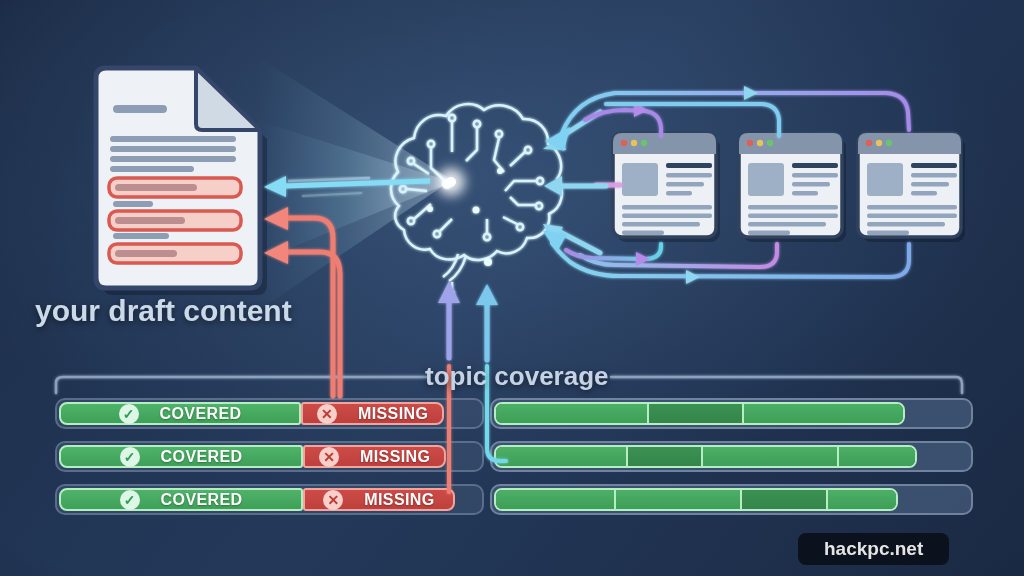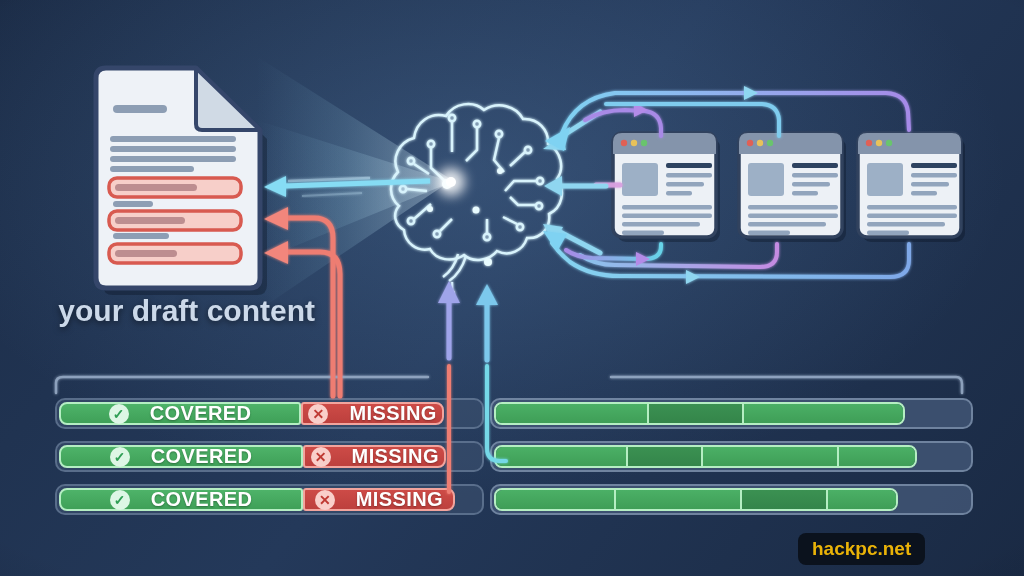--- a/index.html
+++ b/index.html
@@ -8,53 +8,53 @@
     font-family:"Liberation Sans",sans-serif;
     background:
       radial-gradient(130% 115% at 50% 48%, rgba(0,0,0,0) 55%, rgba(7,13,25,.6) 100%),
       radial-gradient(880px 520px at 45% 30%, rgba(96,138,184,.30), rgba(0,0,0,0) 62%),
       linear-gradient(128deg,#1c2d48 0%,#24395a 48%,#1a2a44 100%);
   }
   svg{position:absolute;left:0;top:0;}
   #scene{z-index:1;}
   #overlay{z-index:3;pointer-events:none;}
   .txt{position:absolute;z-index:4;color:#ccd9e9;font-weight:700;
-       text-shadow:0 2px 6px rgba(0,0,0,.5);text-align:right;}
+       text-shadow:0 2px 6px rgba(0,0,0,.5);text-align:left;}
   .title-left{left:35px;top:294px;width:280px;font-size:30px;}
   .title-right{left:639px;top:296px;width:300px;font-size:30px;}
   .topic-label{left:425px;top:361px;width:190px;font-size:26px;color:#c6d3e4;z-index:4;}
 
   
   .row{position:absolute;z-index:2;height:31px;border-radius:10px;box-sizing:border-box;}
   .ltrack{left:55px;width:429px;background:rgba(60,80,112,.62);
           border:2px solid rgba(150,170,198,.40);display:flex;padding:2px;}
   .rtrack{left:490px;width:483px;background:rgba(68,88,120,.78);
           border:2px solid rgba(155,175,200,.55);padding:2px;}
   .r1{top:398px}.r2{top:441px}.r3{top:484px}
   .seg-cov{box-sizing:border-box;height:100%;display:flex;align-items:center;justify-content:center;gap:9px;
     background:linear-gradient(#4eb369,#3fa058);border:2.5px solid #b5eec3;
     border-radius:8px 3px 3px 8px;}
   .seg-mis{box-sizing:border-box;height:100%;display:flex;align-items:center;justify-content:center;gap:9px;
     background:linear-gradient(#cd4b47,#bd403d);border:2.5px solid #f2a49d;
     border-radius:3px 8px 8px 3px;}
-  .blabel{color:#fff;font-size:20px;font-weight:700;letter-spacing:.4px;
+  .blabel{color:#fff;font-size:16px;font-weight:700;letter-spacing:.4px;
           text-shadow:0 1px 2px rgba(0,0,0,.3);padding-left:12px;}
   .cicon{flex:none;width:20px;height:20px;border-radius:50%;display:flex;align-items:center;
          justify-content:center;font-size:14px;font-weight:700;}
   .chk{background:#ddf6e5;color:#2f9e55;}
   .crx{background:#f9cfca;color:#bf3a33;}
   .rfill{box-sizing:border-box;height:100%;display:flex;overflow:hidden;
          border:2.5px solid #b5eec3;border-radius:8px;}
   .gseg{height:100%;box-sizing:border-box;}
   .gseg.light{background:linear-gradient(#4bb066,#3f9e57);}
   .gseg.dark{background:linear-gradient(#3b9152,#34854a);}
   .gseg + .gseg{border-left:2.5px solid #b5eec3;}
 
   .watermark{position:absolute;z-index:5;left:798px;top:533px;background:#0b121d;
-    border-radius:8px;padding:5px 14px;color:#eab308;font-size:19px;font-weight:700;
+    border-radius:8px;padding:5px 26px;color:#e5e5e5;font-size:19px;font-weight:700;
     font-family:"Liberation Sans",sans-serif;}
 </style>
 </head>
 <body>
 
 <div class="stage">
 
   <svg id="scene" width="1024" height="576" viewBox="0 0 1024 576">
     <defs>
       <linearGradient id="beamG" x1="1" y1="0" x2="0" y2="0">
@@ -249,20 +249,21 @@
       <path d="M 909 244 L 909 260 Q 909 277 890 277 L 620 276 Q 590 276 570 262 Q 560 254 552 243" stroke="url(#lgB3)" stroke-width="4"></path>
       <polygon points="543,231 567,234 557,252" fill="#7fd2f2"></polygon>
       <polygon points="700,277 686,270 686,284" fill="#8fd6f0"></polygon>
       <path d="M 777 244 L 777 252 Q 777 267 760 267 L 615 265 Q 595 265 580 255" stroke="url(#lgB2)" stroke-width="4"></path>
       <path d="M 661 244 L 661 246 Q 661 259 645 259 L 592 258 Q 576 257 566 250" stroke="url(#lgB1)" stroke-width="4"></path>
       <polygon points="650,259 636,252 636,266" fill="#b48be8"></polygon>
     </g>
   </svg>
 
   <div class="txt title-left">your draft content</div>
+  <div class="txt topic-label">topic coverage</div>
 
   <div class="row ltrack r1">
     <div class="seg-cov" style="width: 57.5%;">
       <span class="cicon chk">✓</span>
       <span class="blabel">COVERED</span>
     </div>
     <div class="seg-mis" style="width: 34%;">
       <span class="cicon crx">✕</span>
       <span class="blabel">MISSING</span>
     </div>

